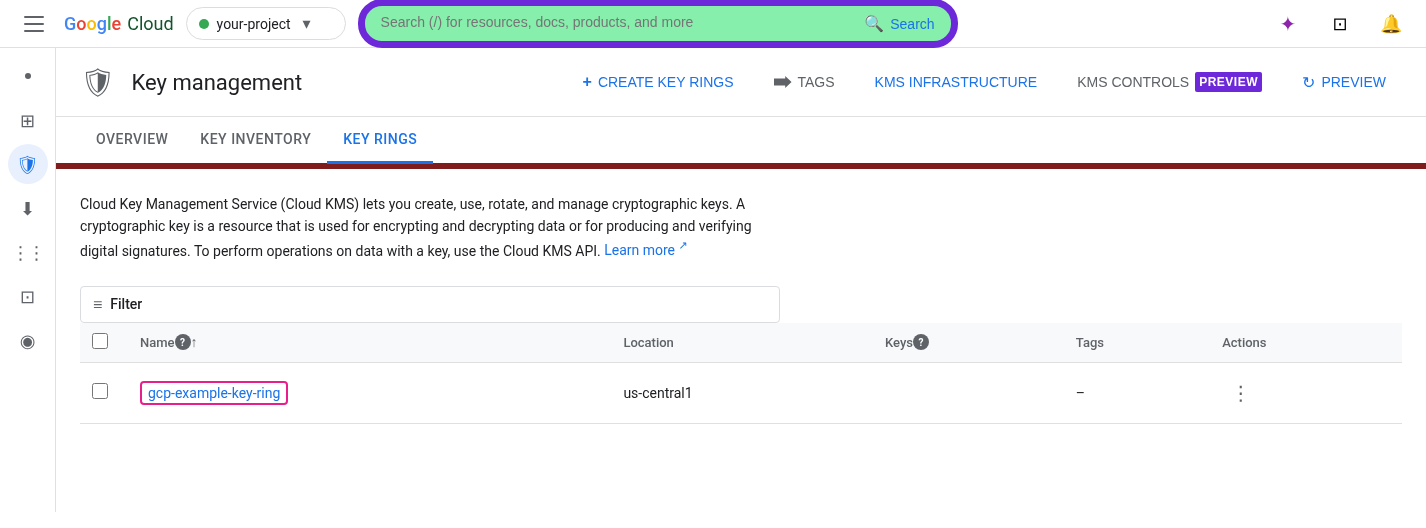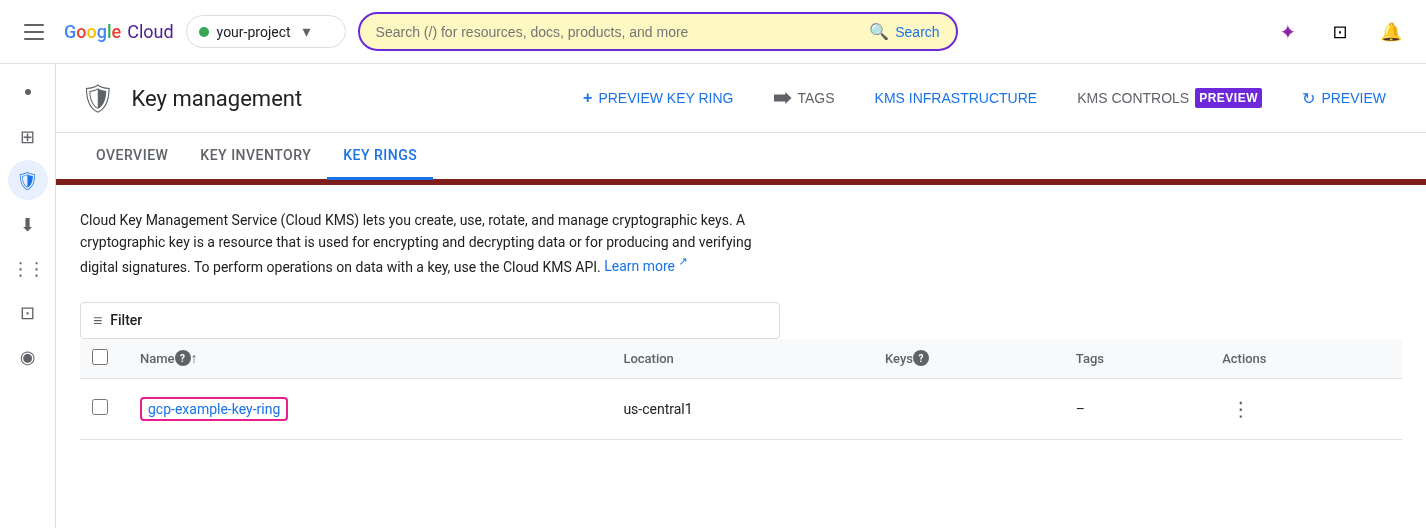--- a/index.html
+++ b/index.html
@@ -2,42 +2,42 @@
 <html><head>
   <meta charset="utf-8">
   <style>
     * { box-sizing: border-box; margin: 0; padding: 0; }
     body { font-family: 'Google Sans', Roboto, Arial, sans-serif; font-size: 14px; color: #202124; background: #fff; overflow-x: hidden; }
 
     
     .top-nav {
       display: flex;
       align-items: center;
-      height: 64px;
+      height: 48px;
       padding: 0 16px;
       border-bottom: 1px solid #e0e0e0;
       gap: 12px;
       background: #fff;
     }
     .hamburger-icon { cursor: pointer; padding: 8px; display: flex; flex-direction: column; gap: 5px; }
     .hamburger-icon span { display: block; width: 20px; height: 2px; background: #5f6368; border-radius: 1px; }
     .google-cloud-logo { display: flex; align-items: center; gap: 6px; text-decoration: none; }
-    .logo-cloud { color: #4c1d95; }
+    .logo-cloud { color: #14532d; }
     .project-selector {
       display: flex; align-items: center; gap: 8px;
       border: 1px solid #dadce0; border-radius: 24px;
       padding: 6px 12px; cursor: pointer; min-width: 160px;
     }
     .project-dot { width: 10px; height: 10px; border-radius: 50%; background: #34a853; }
     .project-name { font-size: 14px; color: #202124; }
     .chevron-down { font-size: 16px; color: #5f6368; margin-left: 4px; }
     .search-bar {
-      flex: 1; display: flex; align-items: center;
-      border: 2px solid #6d28d9; border-radius: 24px;
-      padding: 8px 16px; gap: 8px; background: #fef9c3; max-width: 600px;
+      flex: 1; display: flex; align-items: flex-start;
+      border: 7px solid #6d28d9; border-radius: 24px;
+      padding: 8px 16px; gap: 8px; background: #86efac; max-width: 600px;
     }
     .search-bar input { border: none; background: transparent; outline: none; font-size: 14px; color: #202124; flex: 1; }
     .search-button {
       display: flex; align-items: center; gap: 6px;
       background: none; border: none; color: #1a73e8; font-size: 14px; font-weight: 500; cursor: pointer;
     }
     .nav-icons { display: flex; align-items: center; gap: 16px; margin-left: auto; }
     .nav-icon-btn { background: none; border: none; cursor: pointer; display: flex; align-items: center; justify-content: center; width: 36px; height: 36px; border-radius: 50%; }
 
     
@@ -201,21 +201,21 @@
 
   <main class="main-content">
 
     <div class="page-header">
       <span style="font-size:28px; color:#5f6368;">🛡</span>
       <h1 class="page-title">Key management</h1>
 
       <div class="header-actions">
         <button class="header-btn btn-primary">
           <span style="font-size:16px; font-weight:700;">+</span>
-          <span>PREVIEW KEY RING</span>
+          <span>CREATE KEY RINGS</span>
         </button>
 
         <button class="header-btn btn-text">
           <span style="display:inline-block; width:18px; height:12px; background:#5f6368; clip-path:polygon(0 20%, 65% 20%, 65% 0%, 100% 50%, 65% 100%, 65% 80%, 0 80%);"></span>
           <span>TAGS</span>
         </button>
 
         <button class="header-btn btn-link">
           <span>KMS INFRASTRUCTURE</span>
         </button>

